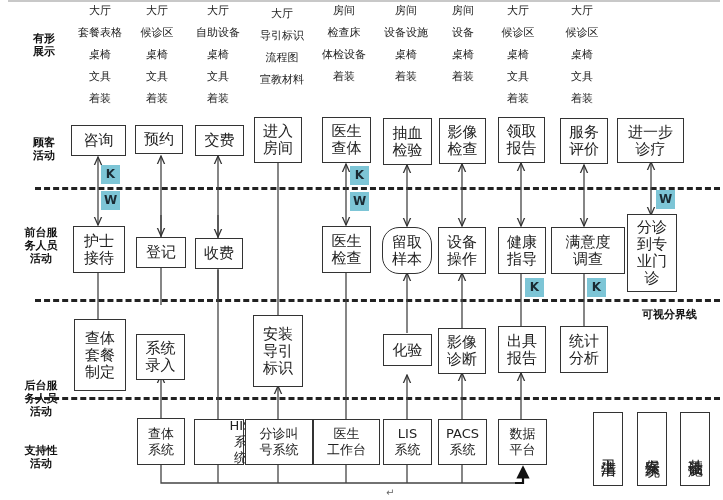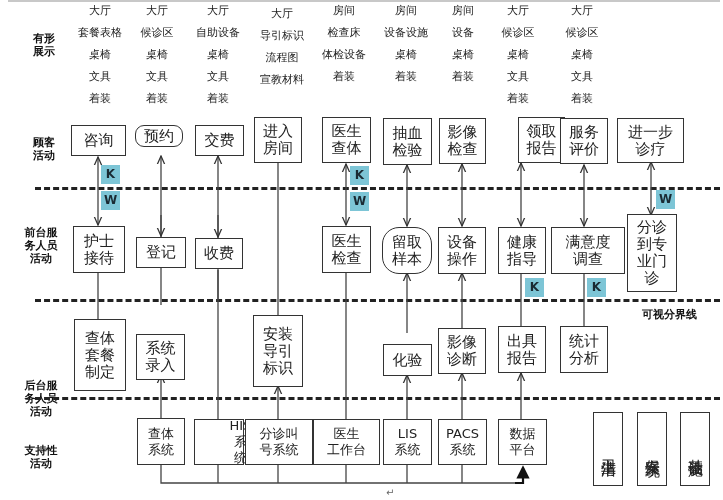--- a/index.html
+++ b/index.html
@@ -164,44 +164,44 @@
     <line x1="218" y1="464" x2="218" y2="483"></line>
     <line x1="278" y1="464" x2="278" y2="483"></line>
     <line x1="346" y1="464" x2="346" y2="483"></line>
     <line x1="407" y1="464" x2="407" y2="483"></line>
     <line x1="462" y1="464" x2="462" y2="483"></line>
   </g>
   <polyline points="515,483 523,483 523,468" fill="none" stroke="#111" stroke-width="2.2" marker-end="url(#ahb)"></polyline>
 </svg>
 
 <div class="box" style="left:71px; top:125px; width:55px; height:31px;">咨询</div>
-<div class="box" style="left:135px; top:125px; width:48px; height:22px;border-radius:9px;">预约</div>
+<div class="box" style="left:135px; top:125px; width:48px; height:29px;">预约</div>
 <div class="box" style="left:195px; top:125px; width:49px; height:31px;">交费</div>
 <div class="box" style="left:254px; top:117px; width:48px; height:46px; width:48px;">进入<br>房间</div>
 <div class="box" style="left:322px; top:117px; width:49px; height:46px;">医生<br>查体</div>
 <div class="box" style="left:383px; top:118px; width:49px; height:47px;">抽血<br>检验</div>
 <div class="box" style="left:439px; top:118px; width:47px; height:46px;">影像<br>检查</div>
-<div class="box" style="left:498px; top:117px; width:47px; height:46px;margin-left:20px;">领取<br>报告</div>
+<div class="box" style="left:498px; top:117px; width:47px; height:46px;">领取<br>报告</div>
 <div class="box" style="left:560px; top:118px; width:48px; height:46px;">服务<br>评价</div>
 <div class="box" style="left:617px; top:118px; width:67px; height:45px;">进一步<br>诊疗</div>
 
 <div class="box" style="left:73px; top:226px; width:52px; height:47px;">护士<br>接待</div>
 <div class="box" style="left:136px; top:237px; width:50px; height:31px;">登记</div>
 <div class="box" style="left:195px; top:238px; width:48px; height:31px;">收费</div>
 <div class="box" style="left:322px; top:226px; width:49px; height:47px;">医生<br>检查</div>
 <div class="box" style="left:382px; top:227px; width:50px; height:47px;border-radius:17px;">留取<br>样本</div>
 <div class="box" style="left:438px; top:227px; width:48px; height:47px;">设备<br>操作</div>
 <div class="box" style="left:498px; top:227px; width:48px; height:47px;">健康<br>指导</div>
 <div class="box" style="left:551px; top:227px; width:74px; height:47px;">满意度<br>调查</div>
 <div class="box" style="left:627px; top:214px; width:50px; height:78px;">分诊<br>到专<br>业门<br>诊</div>
 
 <div class="box" style="left:74px; top:319px; width:52px; height:72px;">查体<br>套餐<br>制定</div>
 <div class="box" style="left:136px; top:334px; width:49px; height:46px;">系统<br>录入</div>
 <div class="box" style="left:253px; top:315px; width:50px; height:72px;">安装<br>导引<br>标识</div>
-<div class="box" style="left:383px; top:334px; width:49px; height:32px;margin-top:10px;">化验</div>
+<div class="box" style="left:383px; top:334px; width:49px; height:32px;">化验</div>
 <div class="box" style="left:438px; top:328px; width:48px; height:46px;">影像<br>诊断</div>
 <div class="box" style="left:498px; top:326px; width:48px; height:47px;">出具<br>报告</div>
 <div class="box" style="left:560px; top:326px; width:48px; height:47px;">统计<br>分析</div>
 
 <div class="box sm" style="left:137px; top:418px; width:48px; height:47px;">查体<br>系统</div>
 <div class="box sm" style="left:194px; top:419px; width:50px; height:46px;padding-left:44px;">HIS<br>系统</div>
 <div class="box sm" style="left:245px; top:419px; width:68px; height:46px;">分诊叫<br>号系统</div>
 <div class="box sm" style="left:313px; top:419px; width:67px; height:46px;">医生<br>工作台</div>
 <div class="box sm" style="left:383px; top:419px; width:49px; height:46px;">LIS<br>系统</div>
 <div class="box sm" style="left:438px; top:419px; width:49px; height:46px;">PACS<br>系统</div>

